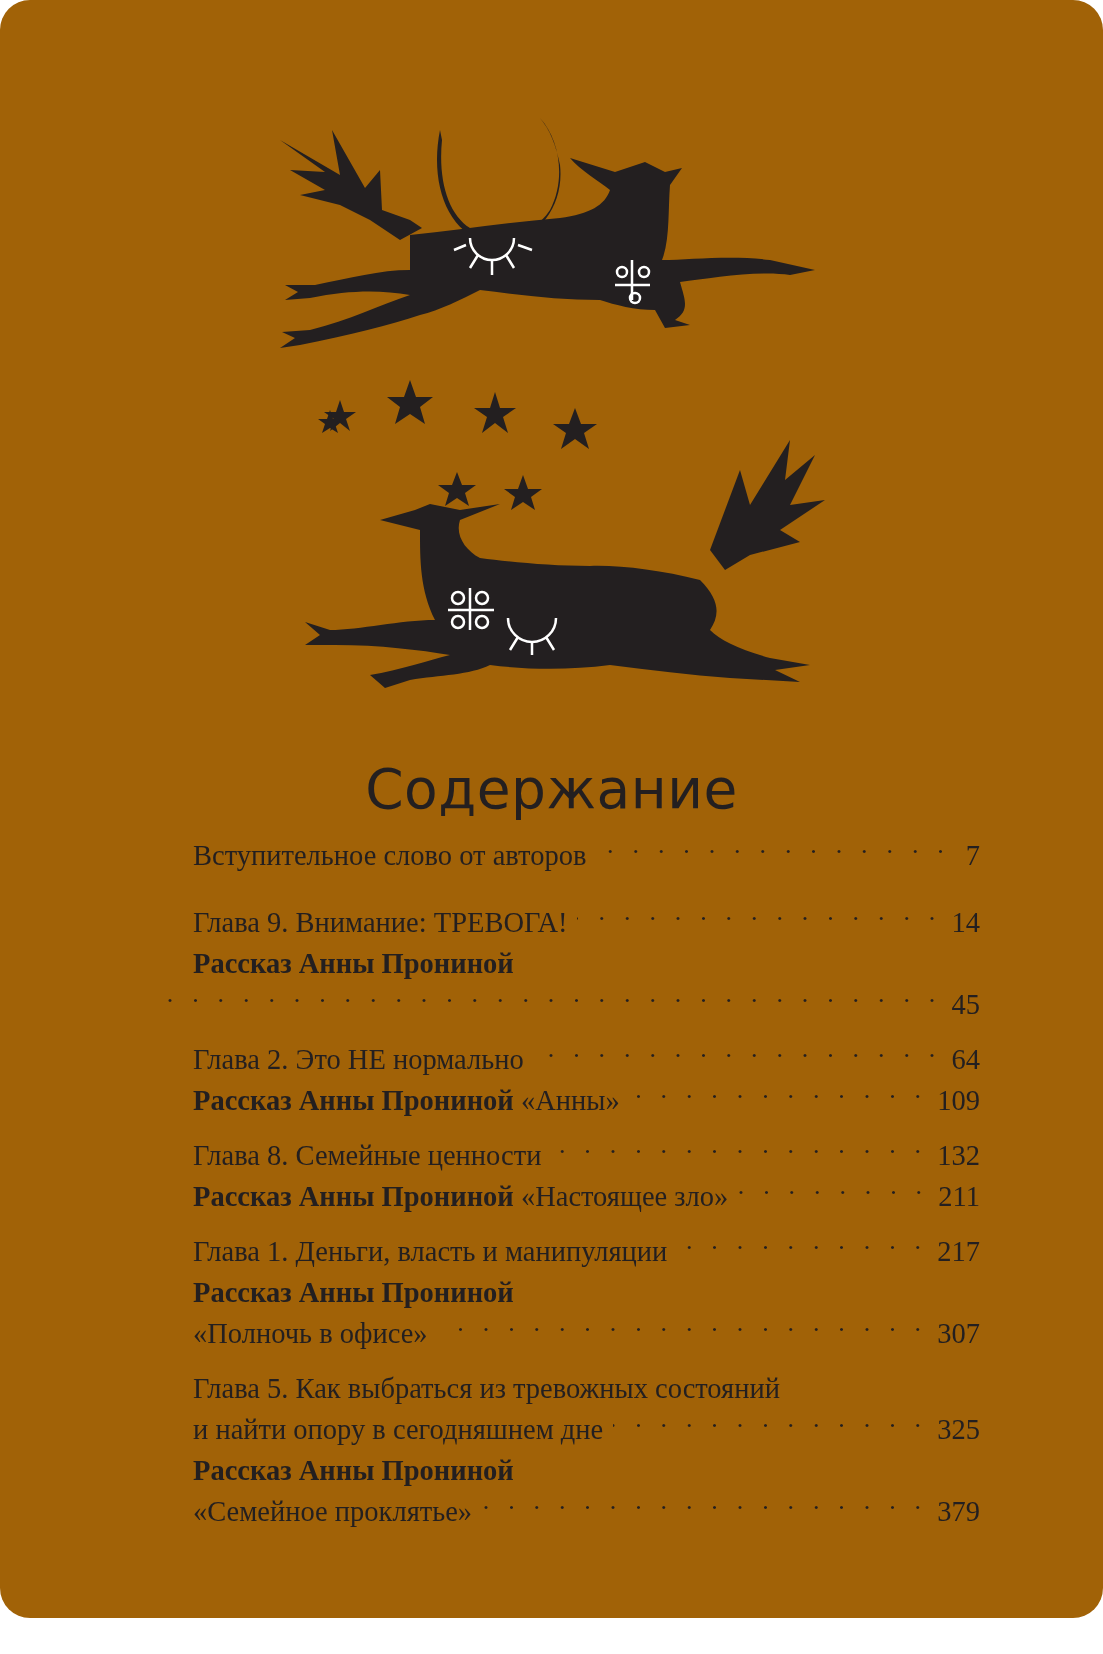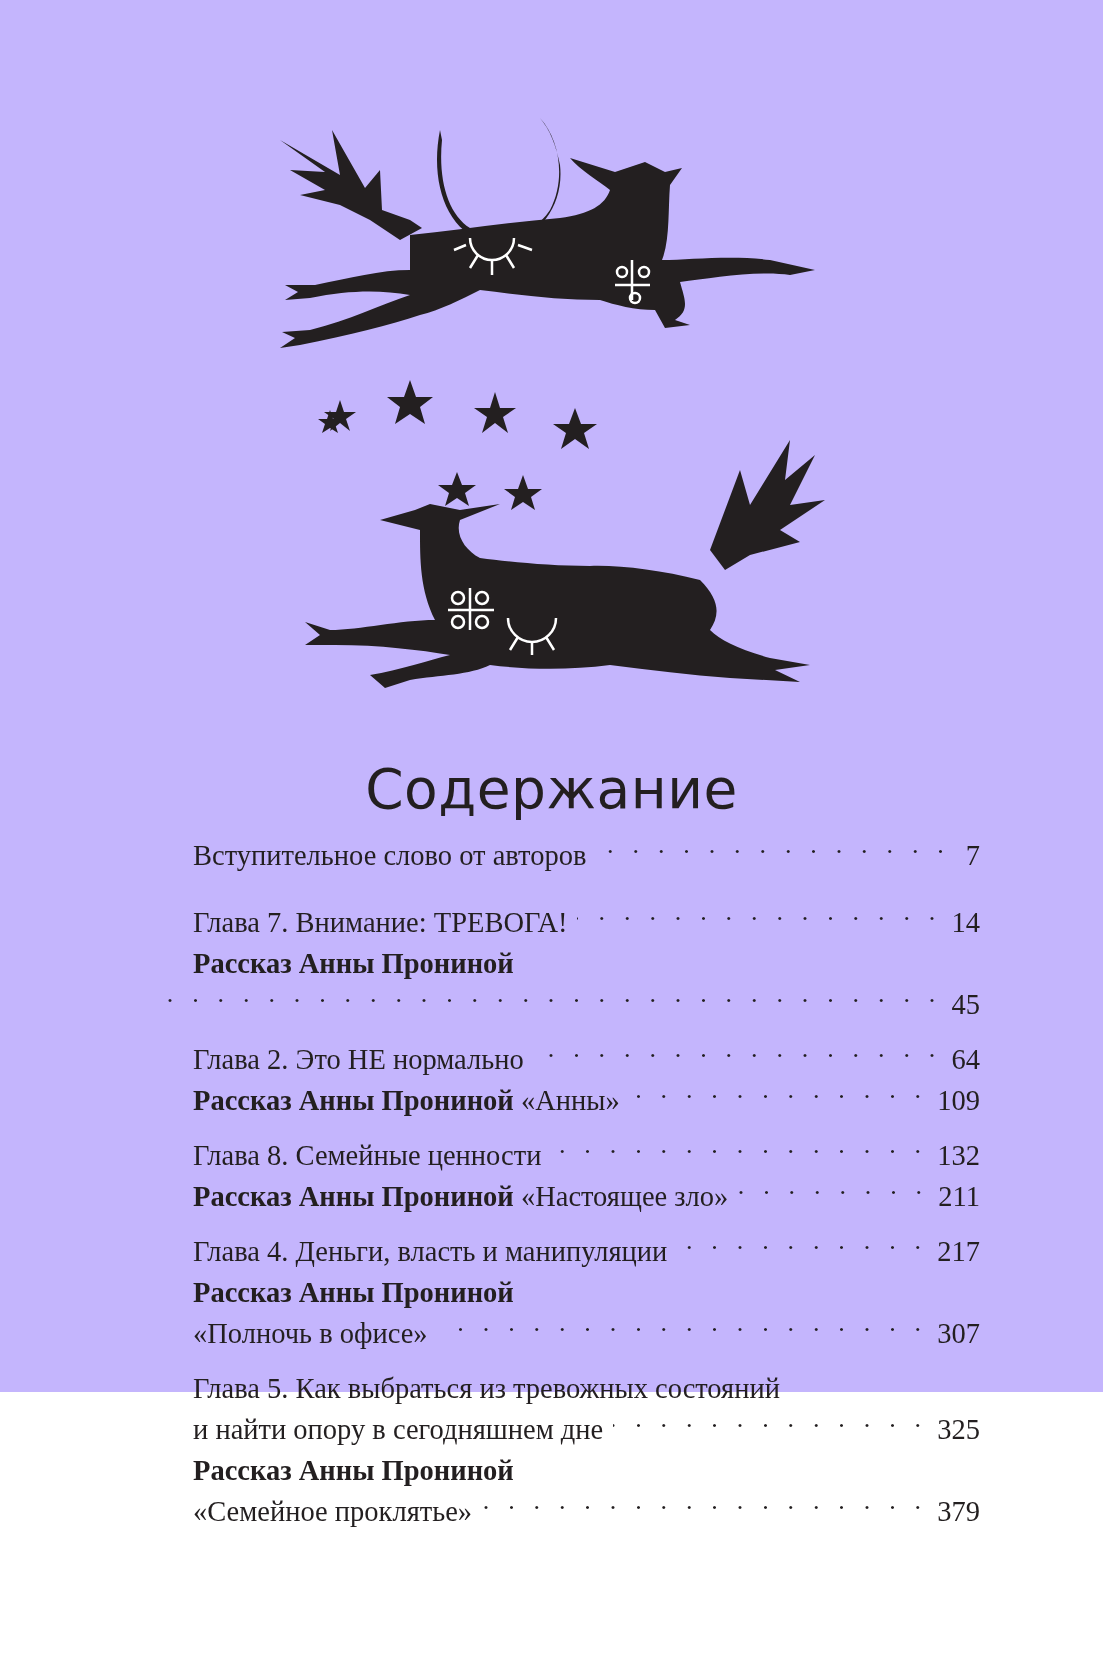--- a/index.html
+++ b/index.html
@@ -1,17 +1,17 @@
 <!DOCTYPE html>
 <html><head>
 <meta charset="utf-8">
 <style>
   html, body { margin:0; padding:0; background:#ffffff; }
   body { width:1103px; height:1654px; position:relative; overflow:hidden; color:#231f20; }
-  .page { position:absolute; left:0; top:0; width:1103px; height:1392px; background:#c4b5fd; }
+  .page { position:absolute; left:0; top:0; width:1103px; height:1618px; background:#a16207;border-radius:30px; }
 
   .illustration { position:absolute; left:270px; top:110px; width:560px; height:580px; }
   .illustration svg { width:100%; height:100%; display:block; }
 
   .title {
     position:absolute; left:0; width:1103px; top:712px; text-align:center;
     font-family:"DejaVu Sans", sans-serif; font-weight:normal;
     font-size:55px; letter-spacing:0.5px; color:#231f20; line-height:80px;
   }
 
@@ -85,21 +85,21 @@
     <div class="toc-group g0">
       <div class="toc-line">
         <span class="text"><b></b><span>Вступительное слово от авторов</span></span>
         <span class="leader"></span>
         <span class="page-num">7</span>
       </div>
     </div>
 
     <div class="toc-group">
       <div class="toc-line">
-        <span class="text"><b></b><span>Глава 7. Внимание: ТРЕВОГА!</span></span>
+        <span class="text"><b></b><span>Глава 9. Внимание: ТРЕВОГА!</span></span>
         <span class="leader"></span>
         <span class="page-num">14</span>
       </div>
       <div class="toc-line no-leader">
         <span class="text"><b>Рассказ Анны Прониной</b><span></span></span>
         <span class="leader"></span>
         <span class="page-num"></span>
       </div>
       <div class="toc-line">
         <span class="leader"></span>
@@ -128,21 +128,21 @@
       </div>
       <div class="toc-line">
         <span class="text"><b>Рассказ Анны Прониной</b><span> «Настоящее зло»</span></span>
         <span class="leader"></span>
         <span class="page-num">211</span>
       </div>
     </div>
 
     <div class="toc-group">
       <div class="toc-line">
-        <span class="text"><b></b><span>Глава 4. Деньги, власть и манипуляции</span></span>
+        <span class="text"><b></b><span>Глава 1. Деньги, власть и манипуляции</span></span>
         <span class="leader"></span>
         <span class="page-num">217</span>
       </div>
       <div class="toc-line no-leader">
         <span class="text"><b>Рассказ Анны Прониной</b><span></span></span>
         <span class="leader"></span>
         <span class="page-num"></span>
       </div>
       <div class="toc-line">
         <span class="text"><b></b><span>«Полночь в офисе»</span></span>

